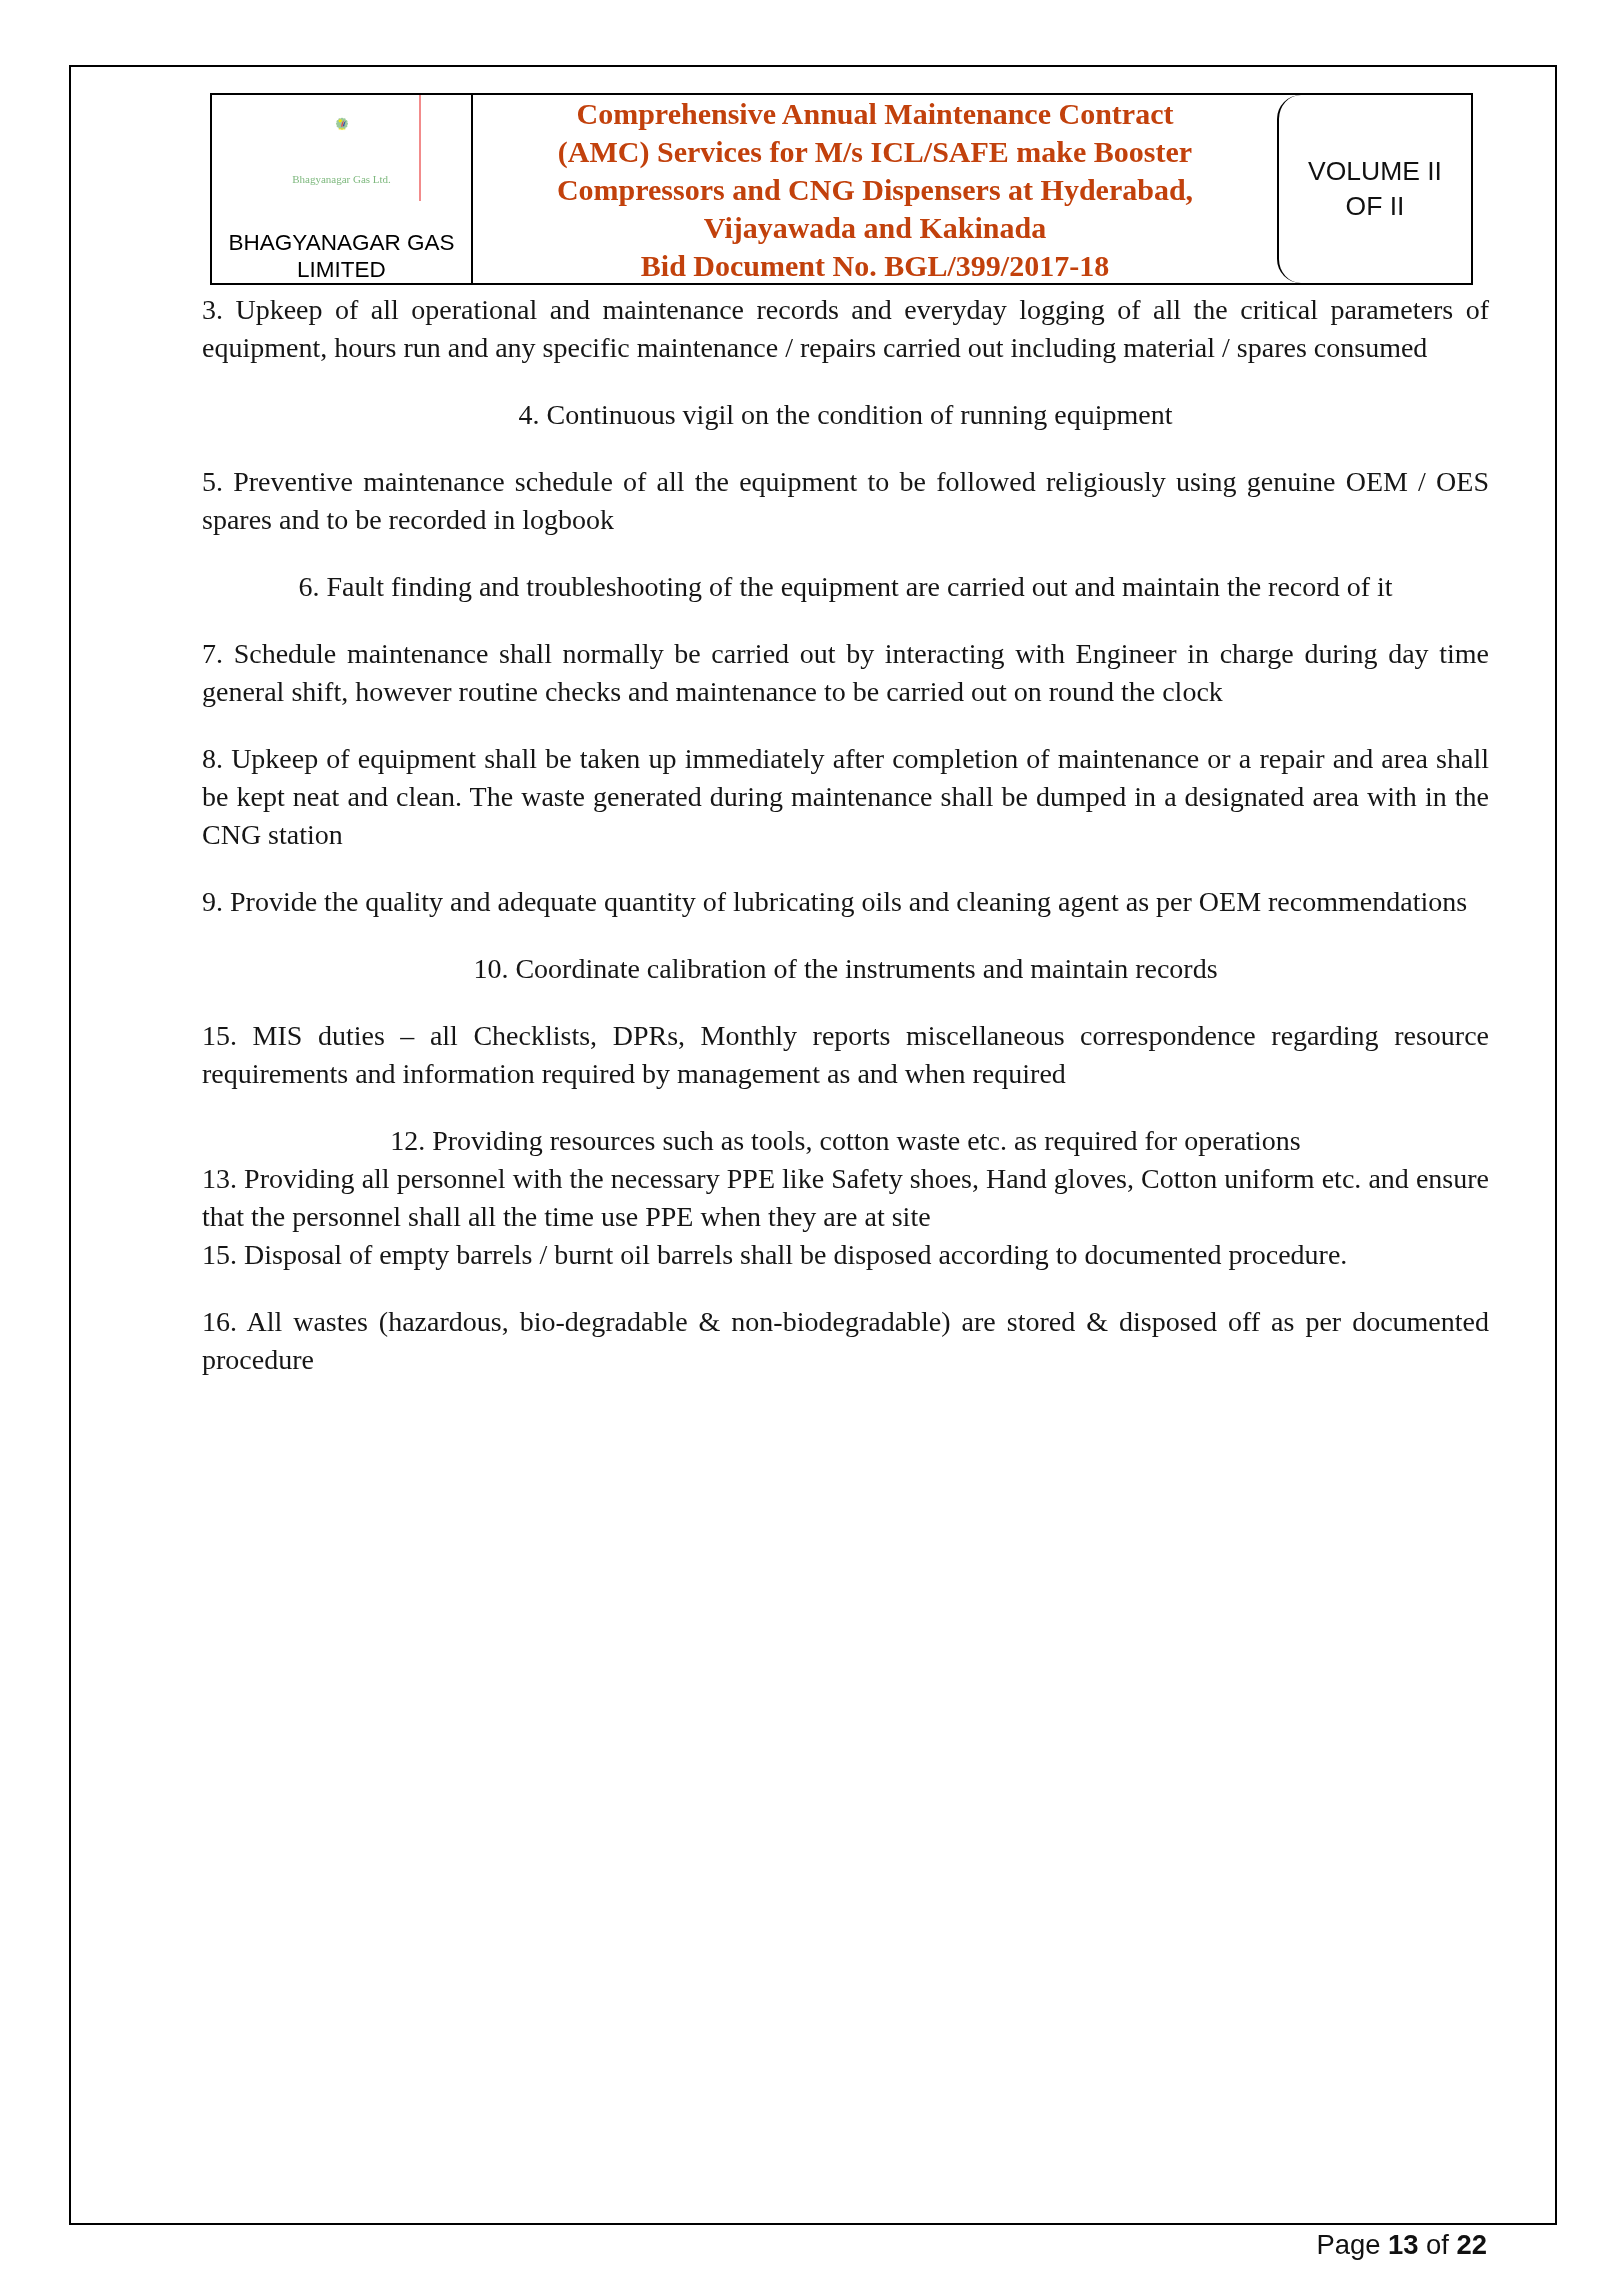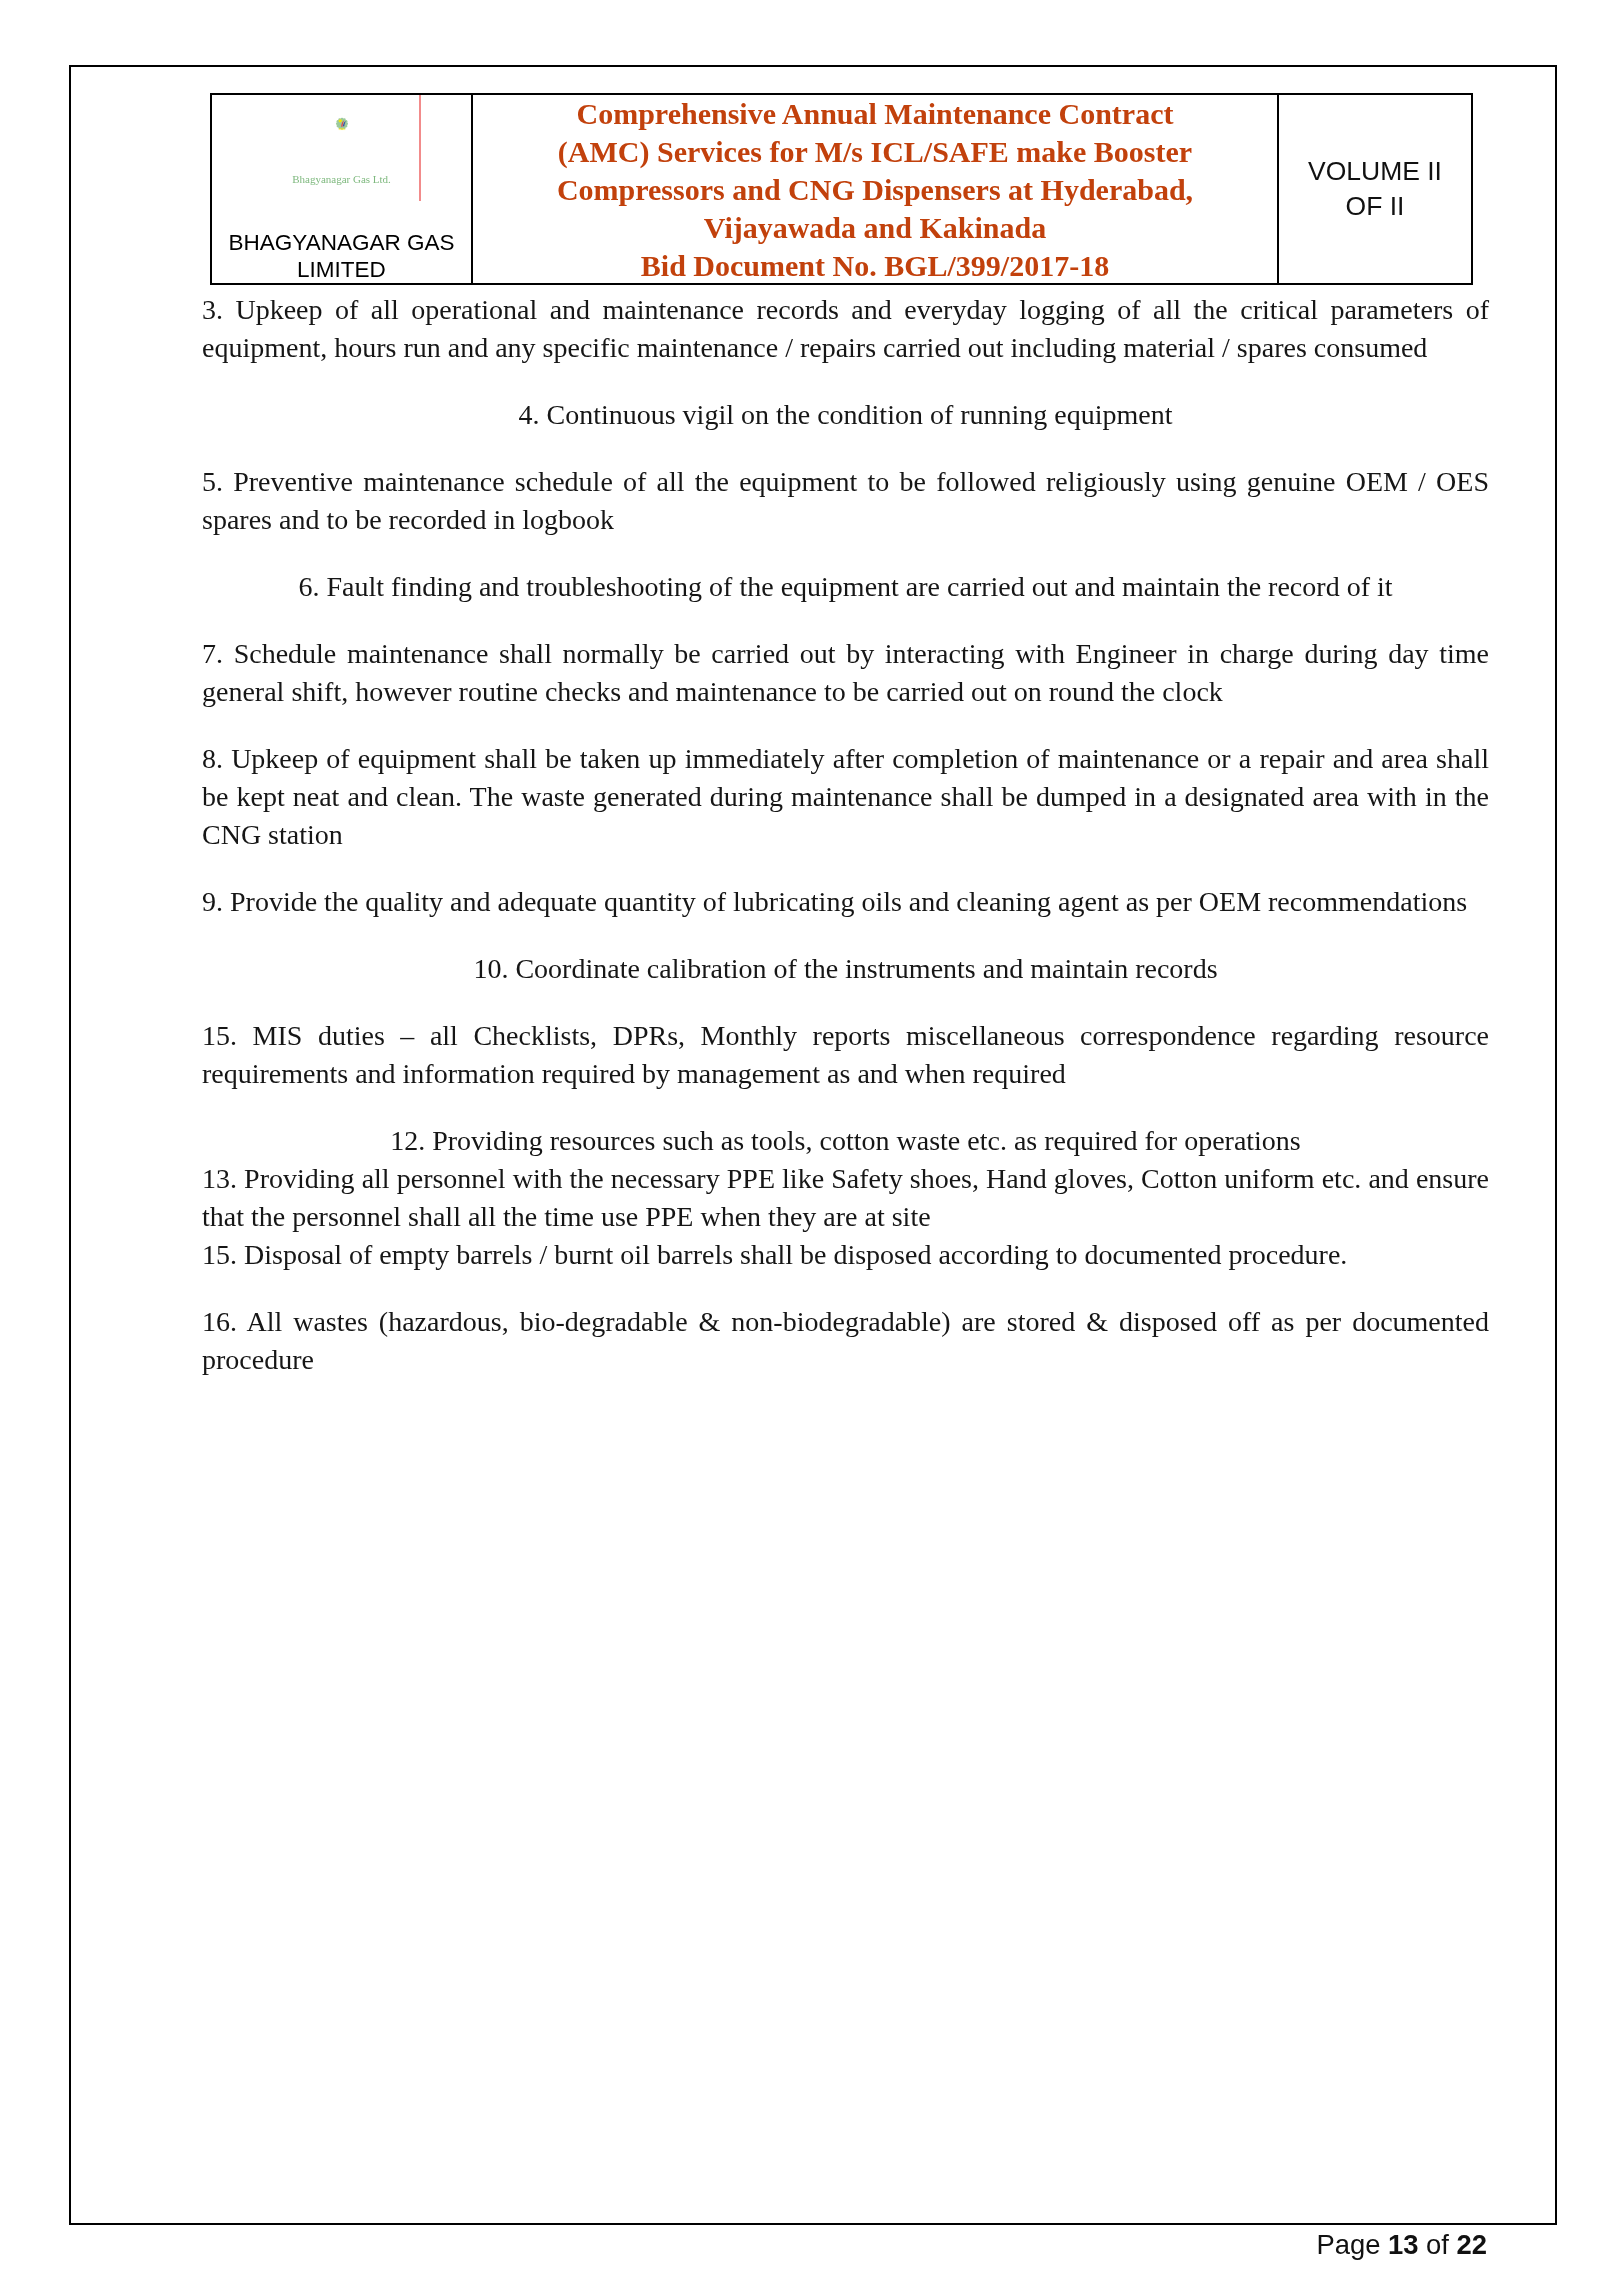--- a/index.html
+++ b/index.html
@@ -37,21 +37,21 @@
   }
   .title-cell {
     flex:1 1 auto; text-align:center; font-weight:bold;
     font-size:30px; line-height:38px; color:#c2410c;
     font-family:"Liberation Serif", serif; padding-top:0px;
   }
   .volume-cell {
     width:194px; flex:0 0 194px; border-left:2px solid #000000;
     display:flex; flex-direction:column; align-items:center; justify-content:center;
     font-family:"Liberation Sans", sans-serif; font-size:26.5px; line-height:35px;
-    color:#111; text-align:center;
+    color:#111; text-align:center;border-radius:24px;
   }
   
   .content {
     position:absolute; left:202px; top:291px; width:1287px;
     font-size:28px; line-height:38px; color:#161616;
   }
   .para { text-align:center; }
   .para.justify { text-align:justify; }
   .para.gap { margin-bottom:29px; }
   

